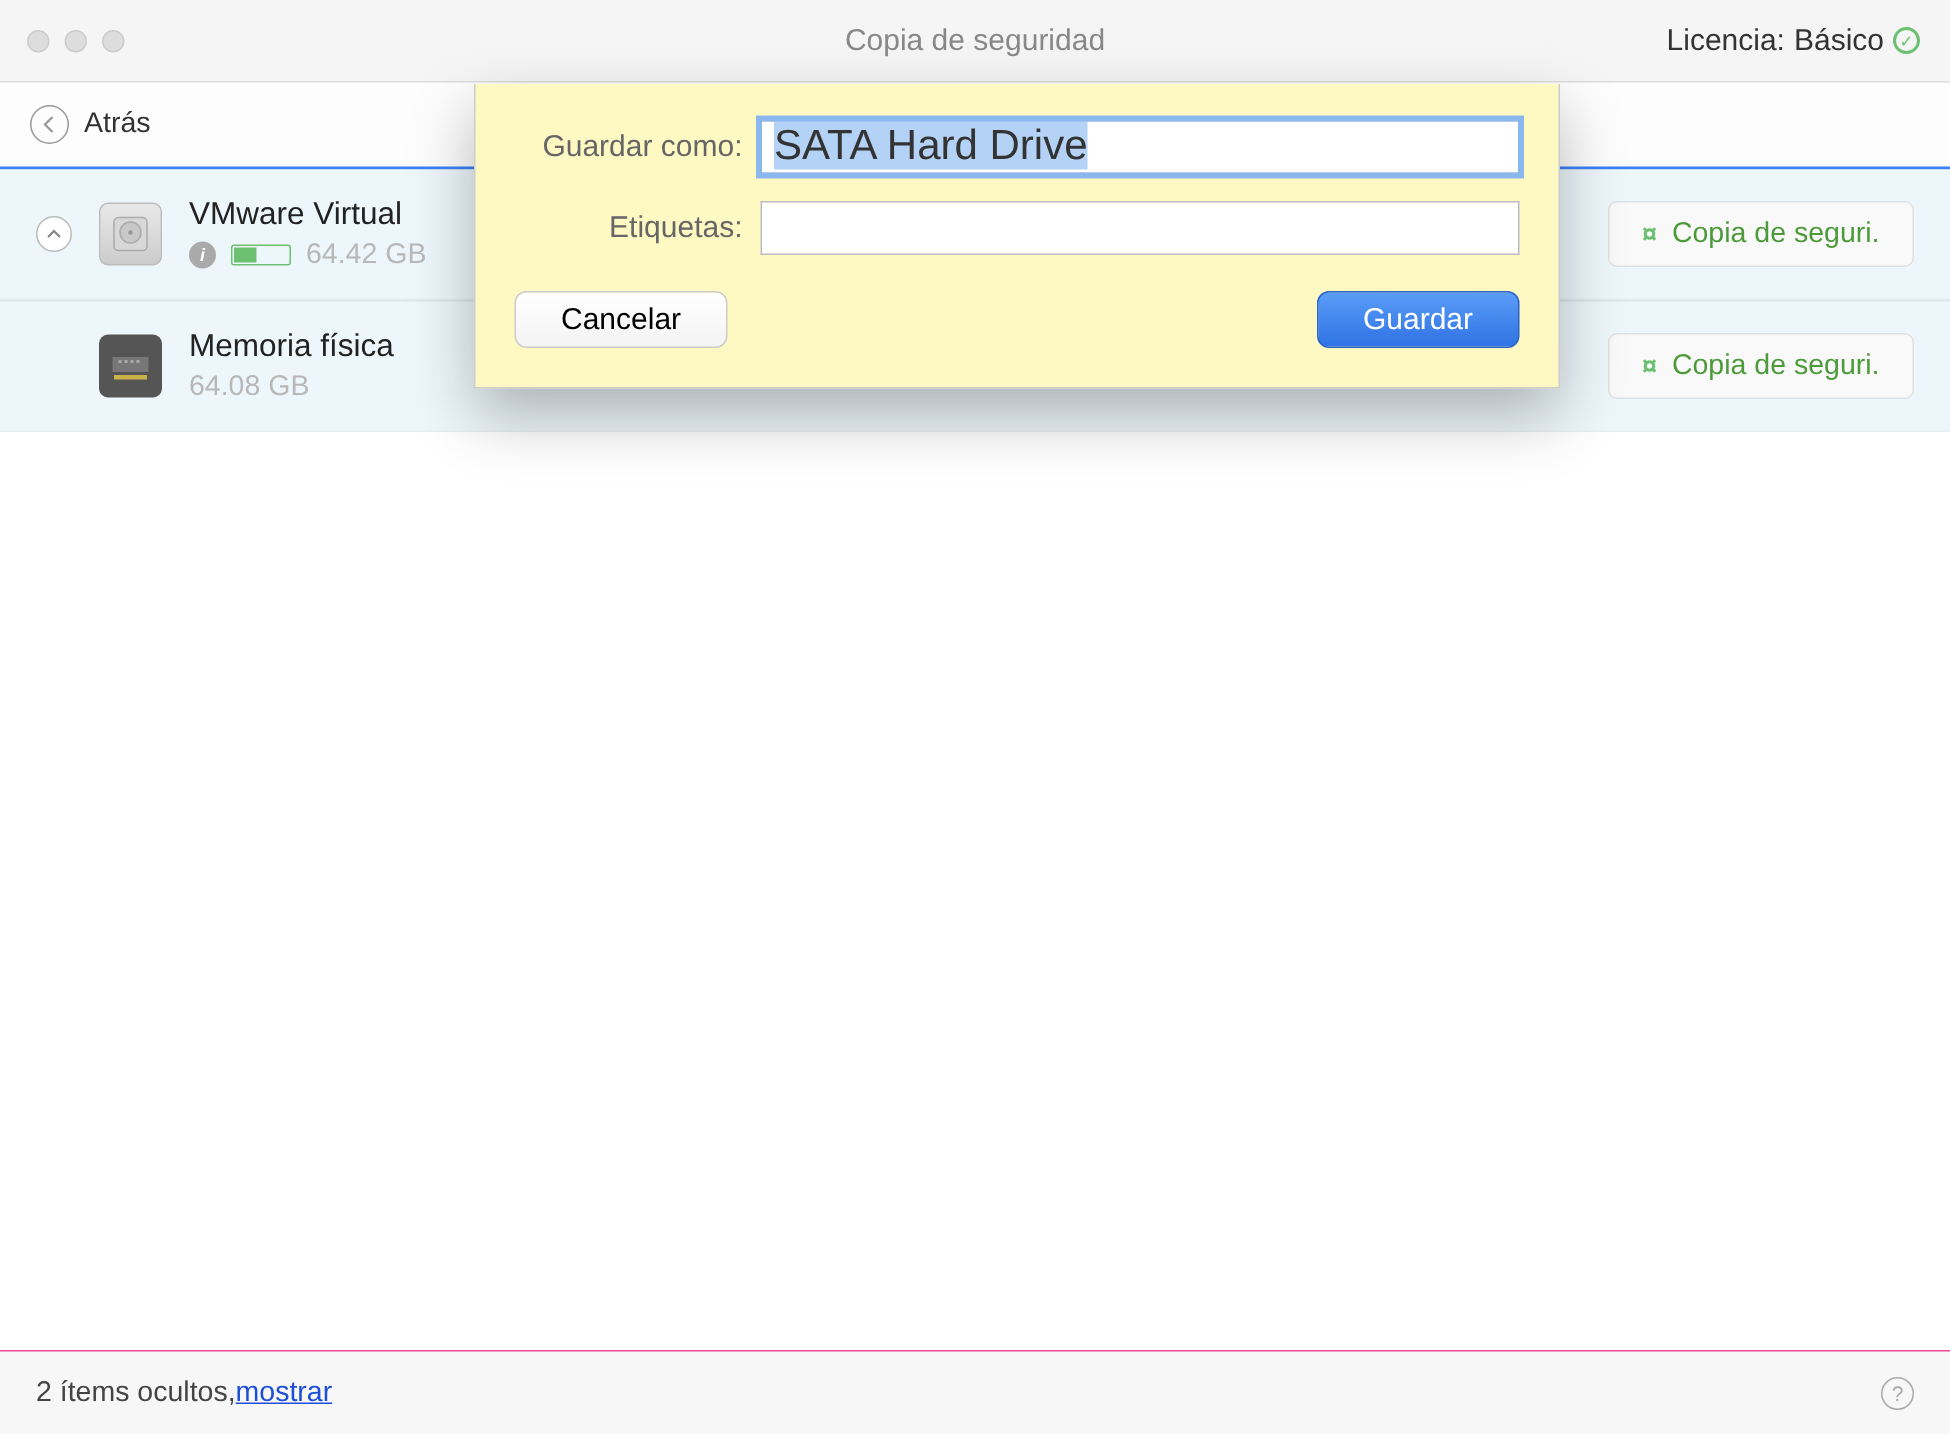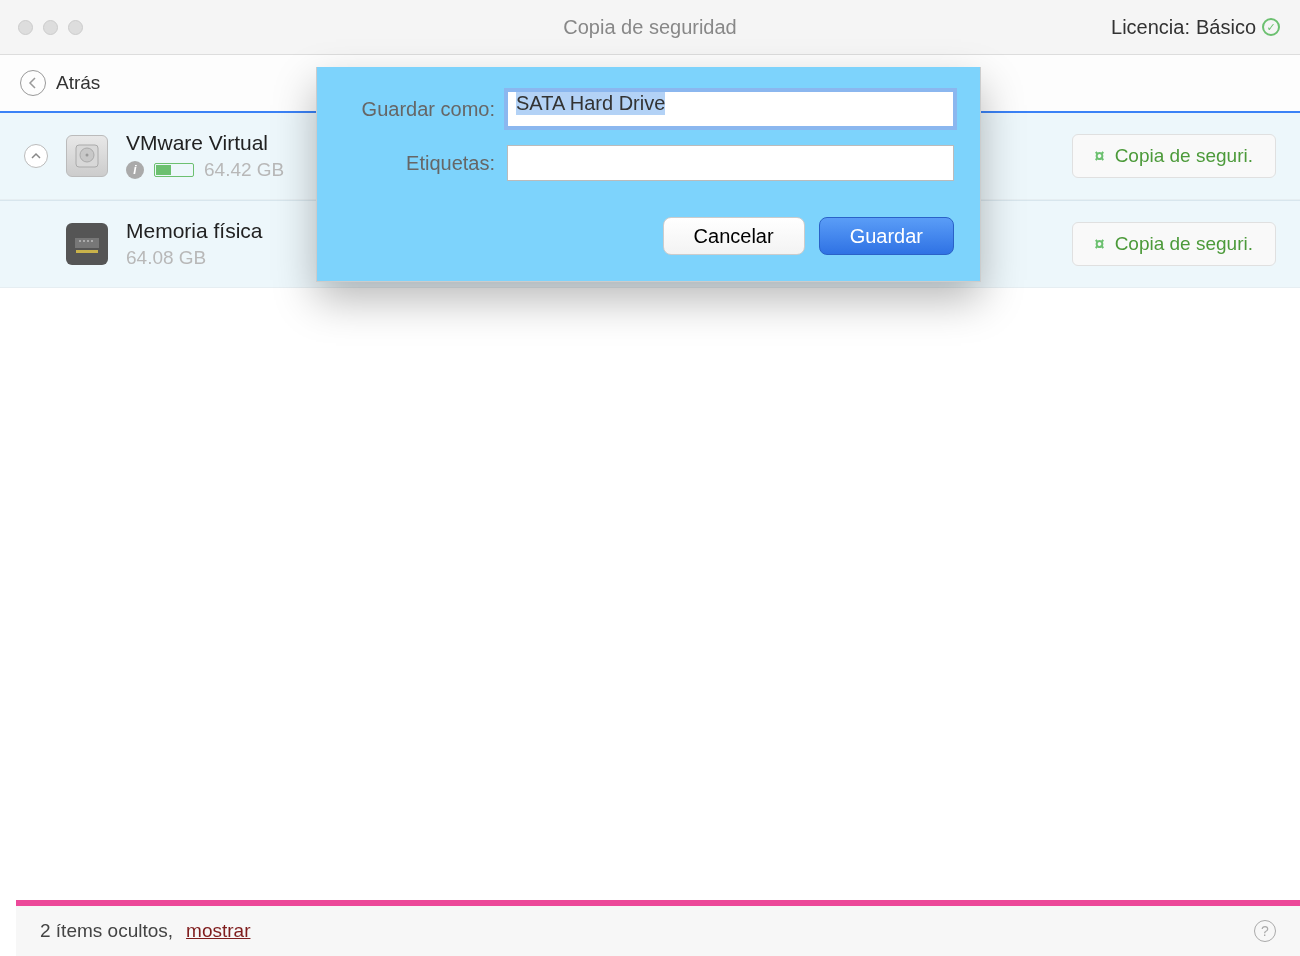--- a/index.html
+++ b/index.html
@@ -114,44 +114,44 @@
   }
   .target-icon { color: #6cc070; font-size: 18px; font-weight: bold; }
   .main-area {
     height: 580px;
     background: #fff;
   }
 
   
   .statusbar {
     position: absolute;
-    bottom: 0; left: 16px; right: 0;
+    bottom: 0; left: 0; right: 0;
     height: 56px;
     background: #f7f7f7;
-    border-top: 6px solid #ec4899;
+    border-top: 1px solid #ec4899;
     display: flex;
     align-items: center;
     padding: 0 24px;
     font-size: 19px;
     color: #444;
   }
-  .show-link { color: #7f1d1d; text-decoration: underline; cursor: pointer; margin-left: 13px; }
+  .show-link { color: #1d4ed8; text-decoration: underline; cursor: pointer; margin-left: 0; }
   .help-icon {
     margin-left: auto;
     width: 22px; height: 22px; border-radius: 50%; border: 1.5px solid #aaa;
     display: flex; align-items: center; justify-content: center; color: #aaa; font-size: 14px;
   }
 
   
   .sheet {
     position: absolute;
-    top: 67px;
+    top: 56px;
     left: 316px;
-    width: 665px;
-    background: #7dd3fc;
+    width: 724px;
+    background: #fef9c3;
     border: 1px solid #ccc;
     border-top: none;
     box-shadow: 0 18px 40px rgba(0,0,0,0.28);
     padding: 24px 26px 26px;
   }
   .form-row {
     display: flex;
     align-items: center;
     margin-bottom: 18px;
   }
@@ -162,21 +162,21 @@
     font-size: 20px;
     padding-right: 12px;
   }
   .form-field { flex: 1; display: flex; align-items: center; gap: 10px; }
   .text-input {
     flex: 1;
     height: 36px;
     border: 1px solid #bbb;
     border-radius: 0px;
     background: #fff;
-    font-size: 20px;
+    font-size: 28px;
     padding: 0 8px;
   }
   .text-input.focused {
     outline: 4px solid #8bb7ef;
     outline-offset: -1px;
   }
   .text-input.focused .sel {
     background: #b3d2f6;
     padding: 1px 0;
   }
@@ -201,23 +201,23 @@
     display: flex; flex-direction: column; align-items: center; justify-content: center;
     color: #fff; font-size: 9px; line-height: 8px;
     margin-left: auto;
   }
   .expand-btn {
     width: 34px; height: 34px; background: #fff; border: 1px solid #bbb; border-radius: 6px;
     display: flex; align-items: center; justify-content: center; color: #555; font-size: 12px;
   }
   .dialog-buttons {
     display: flex;
-    justify-content: flex-end;
+    justify-content: space-between;
     gap: 14px;
-    margin-top: 36px;
+    margin-top: 24px;
   }
   .btn {
     height: 38px;
     border-radius: 8px;
     font-size: 20px;
     padding: 0 30px;
     border: 1px solid #ccc;
     background: linear-gradient(#fff,#f3f3f3);
     cursor: pointer;
   }

